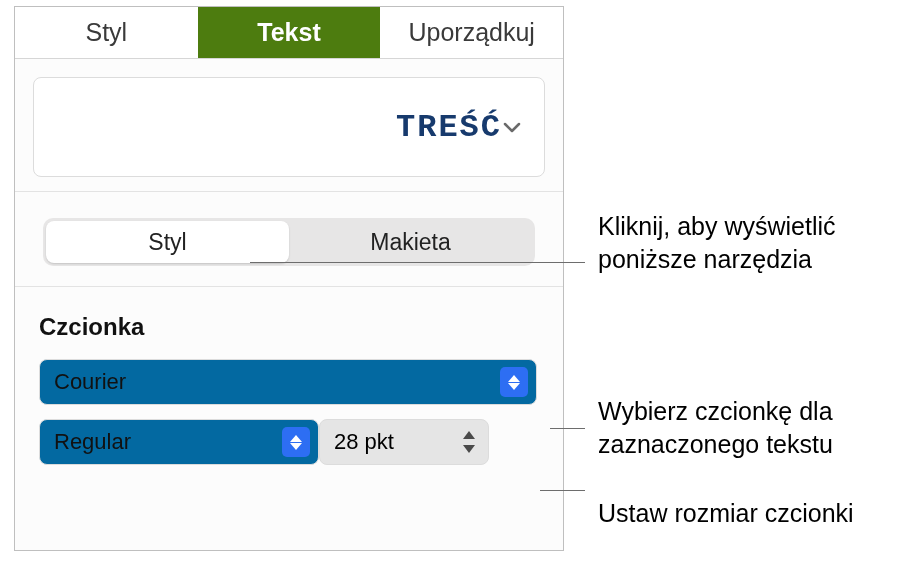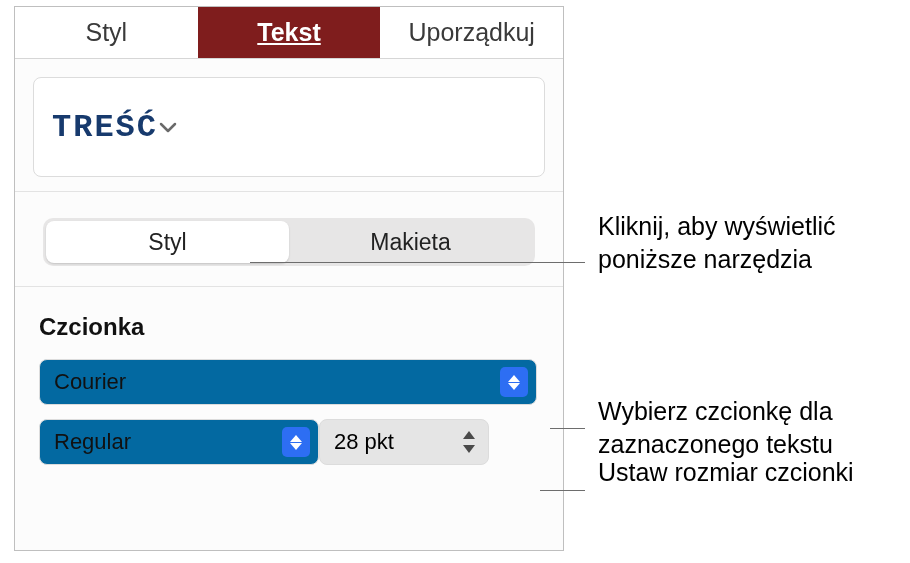--- a/index.html
+++ b/index.html
@@ -37,39 +37,38 @@
   .tabbar .tab {
     flex: 1;
     display: flex;
     align-items: center;
     justify-content: center;
     font-size: 25px;
     color: #3a3a3a;
     cursor: pointer;
   }
   .tabbar .tab.active {
-    background: #7f1d1d;
+    background: #4d7c0f;
     color: #fff;
     font-weight: 600;
-    text-decoration: underline;
   }
 
   
   .style-block {
     padding: 18px 18px 14px 18px;
     border-bottom: 1px solid #e3e3e3;
   }
   .style-select {
     height: 100px;
     background: #fff;
     border: 1px solid #dcdcdc;
     border-radius: 8px;
     display: flex;
     align-items: center;
-    justify-content: flex-start;
+    justify-content: flex-end;
     padding: 0 22px 0 18px;
     cursor: pointer;
   }
   .style-name {
     font-family: "Courier New", Courier, monospace;
     font-weight: 700;
     font-size: 32px;
     color: #173a6d;
     letter-spacing: 2px;
   }
@@ -264,14 +263,14 @@
       </div>
     </div>
   </div>
 
   <div class="leader" style="left:250px; top:262px; width:335px;"></div>
   <div class="leader" style="left:550px; top:428px; width:35px;"></div>
   <div class="leader" style="left:540px; top:490px; width:45px;"></div>
 
   <div class="callout" style="left:598px; top:210px; width:300px;">Kliknij, aby wyświetlić poniższe narzędzia</div>
   <div class="callout" style="left:598px; top:395px; width:300px;">Wybierz czcionkę dla zaznaczonego tekstu</div>
-  <div class="callout" style="left:598px; top:456px; width:300px;">Ustaw rozmiar czcionki</div>
+  <div class="callout" style="left:598px; top:497px; width:300px;">Ustaw rozmiar czcionki</div>
 </div>
 
 </body></html>

